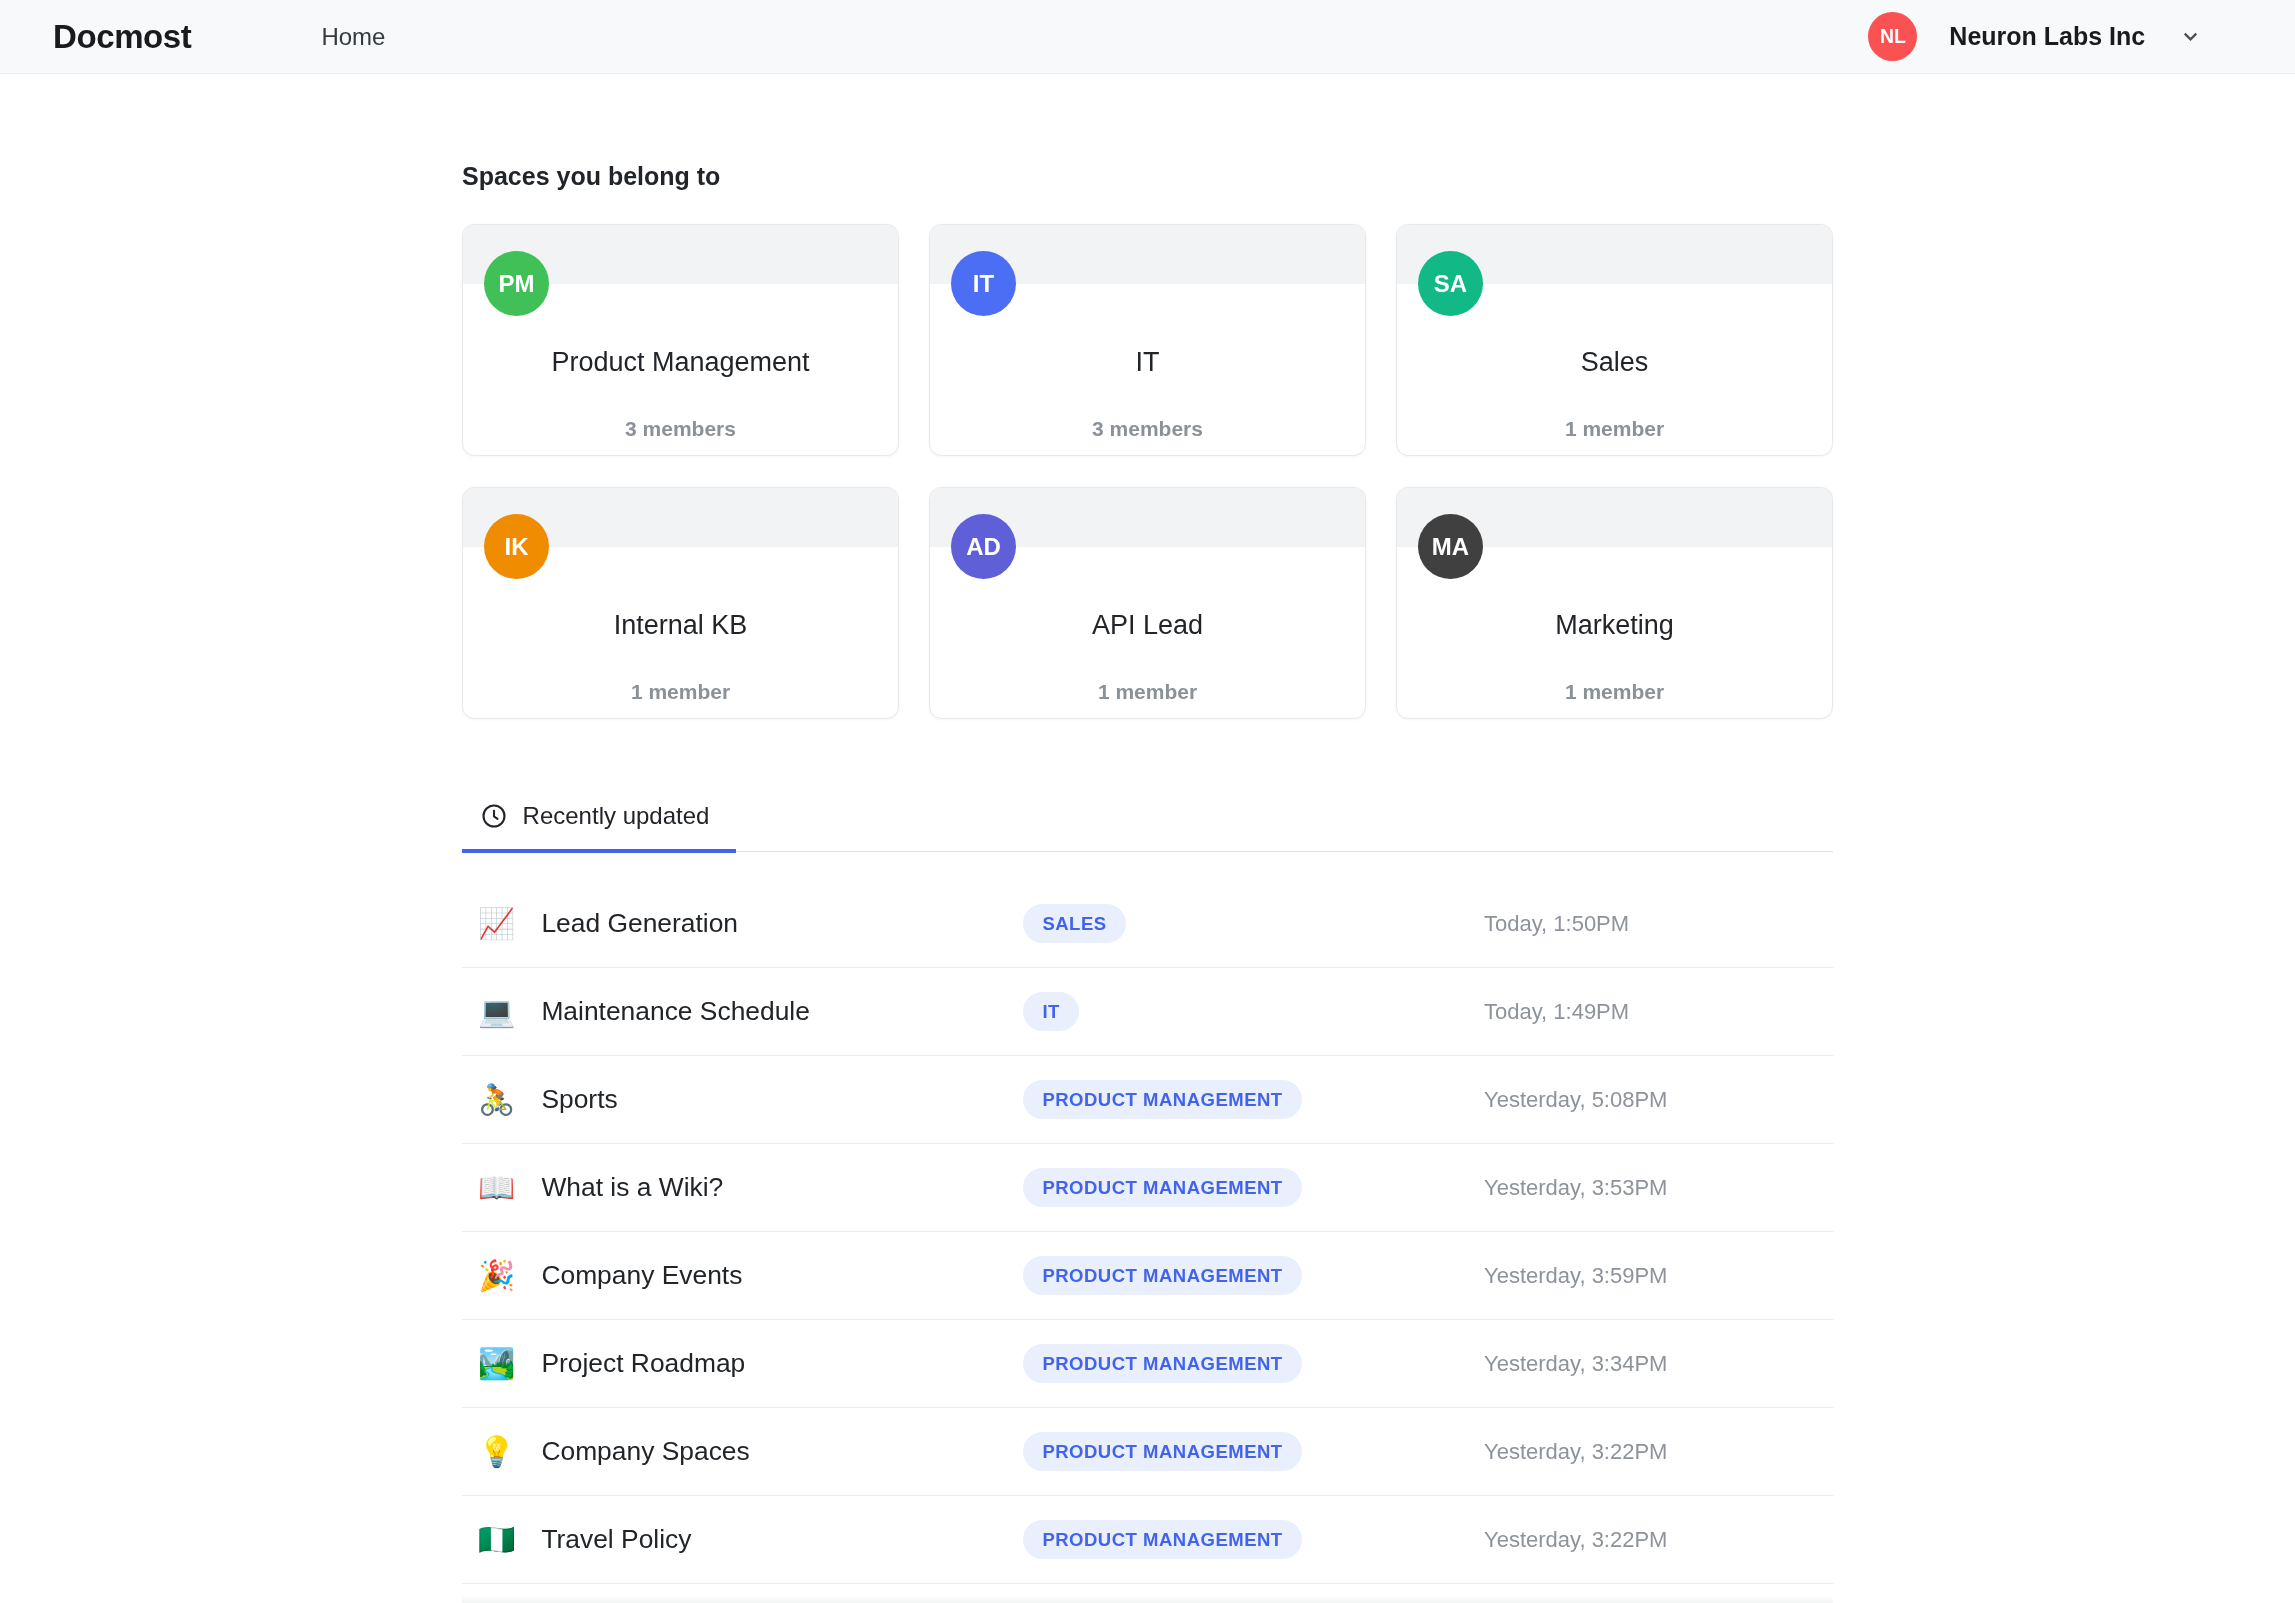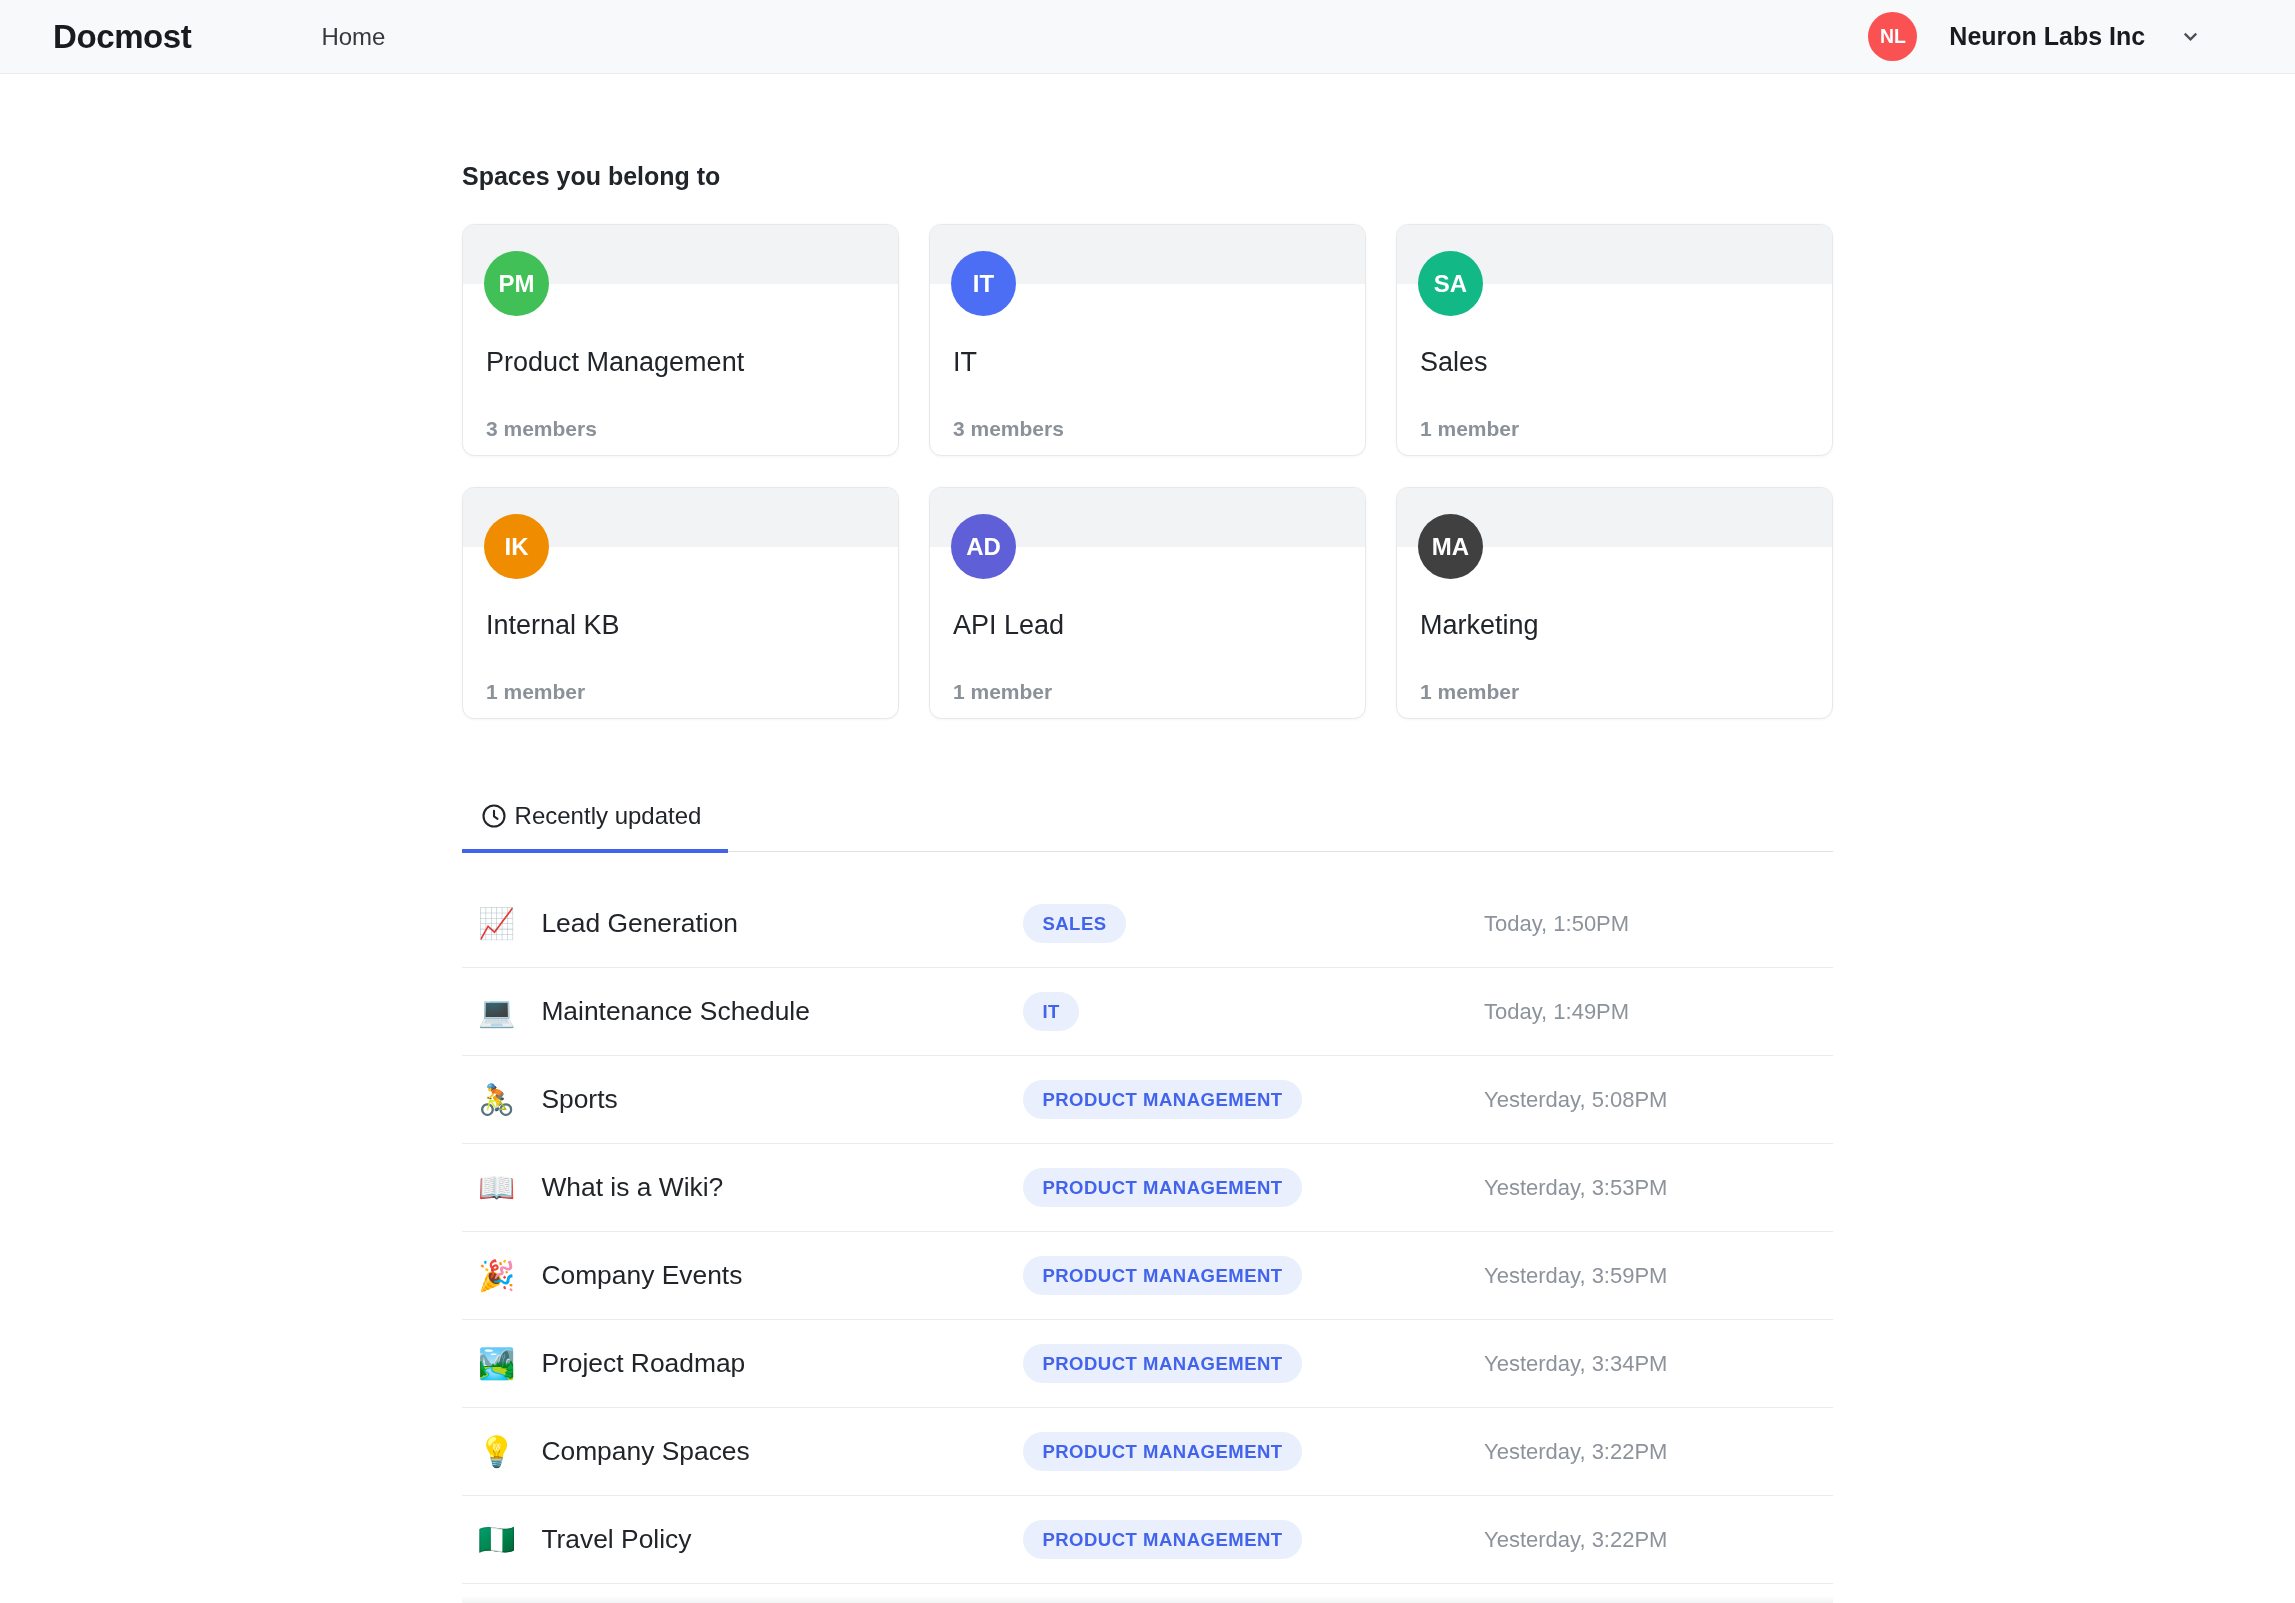--- a/index.html
+++ b/index.html
@@ -68,20 +68,21 @@
     font-weight: 600;
     color: #212529;
     margin: 0 0 33px 0;
   }
 
   
   .cards {
     display: grid;
     grid-template-columns: repeat(3, 1fr);
     gap: 31px 30px;
+    text-align: center;
   }
   .card {
     position: relative;
     height: 232px;
     background: #ffffff;
     border: 0.9px solid #e6e8eb;
     border-radius: 12.3px;
     box-shadow: 0 0.9px 2.6px rgba(0,0,0,0.04);
     cursor: pointer;
   }
@@ -117,21 +118,21 @@
 
   
   .tabs {
     margin-top: 67px;
     border-bottom: 0.9px solid #dee2e6;
     display: flex;
   }
   .tab {
     display: flex;
     align-items: center;
-    gap: 7px;
+    gap: 15px;
     padding: 16px 26.4px 21px 17.6px;
     font-size: 24px;
     color: #212529;
     position: relative;
     cursor: pointer;
   }
   .tab.active::after {
     content: "";
     position: absolute;
     left: 0; right: 0; bottom: -1.8px;

